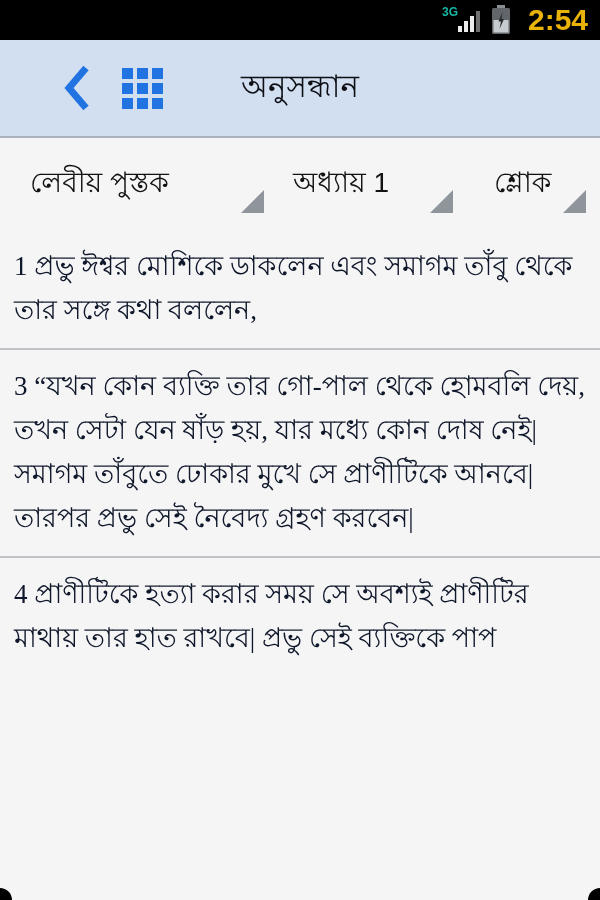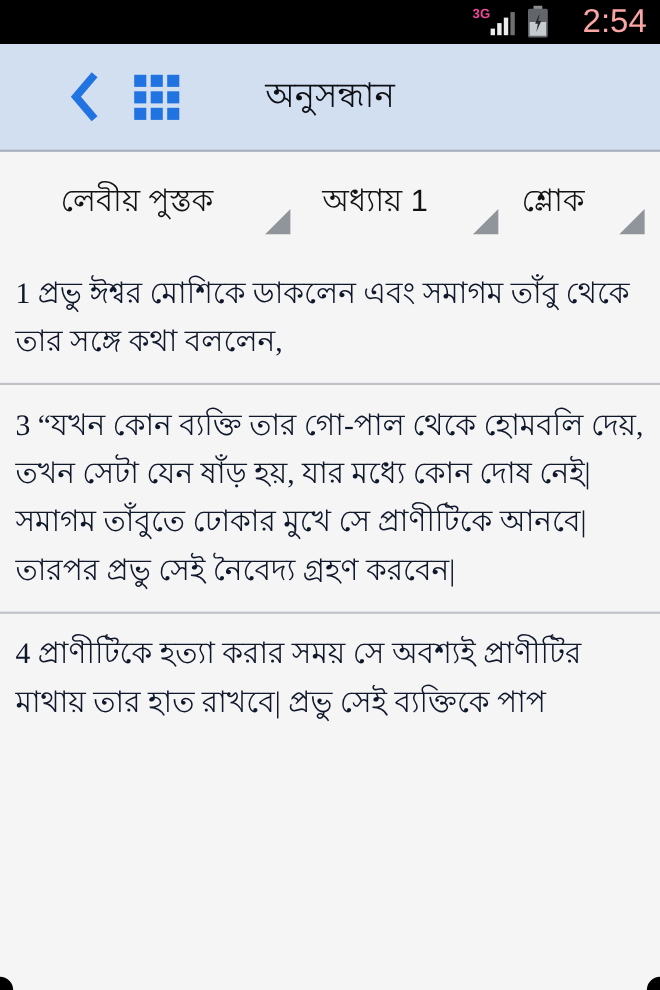--- a/index.html
+++ b/index.html
@@ -9,30 +9,30 @@
     font-family:"Liberation Sans","DejaVu Sans",sans-serif;
   }
   
   .status-bar{
     height:40px;background:#000000;display:flex;align-items:center;
     justify-content:flex-end;gap:10px;padding-right:12px;box-sizing:border-box;
   }
   .signal{position:relative;width:38px;height:28px;}
   .signal .net{
     position:absolute;left:0;top:-1px;font-size:12px;font-weight:bold;
-    color:#ec4899;letter-spacing:0;
+    color:#14b8a6;letter-spacing:0;
   }
   .signal .bars{position:absolute;right:0;bottom:2px;display:flex;align-items:flex-end;gap:2px;}
   .signal .bars i{display:block;width:4px;background:#ececec;}
   .signal .bars i:nth-child(1){height:6px;}
   .signal .bars i:nth-child(2){height:11px;}
   .signal .bars i:nth-child(3){height:16px;}
   .signal .bars i:nth-child(4){height:21px;background:#6f6f6f;}
   .battery{width:22px;height:30px;}
-  .time{font-size:30px;color:#fca5a5;line-height:1;margin-left:20px;}
+  .time{font-size:30px;color:#eab308;line-height:1;margin-left:6px;font-weight:bold;}
   
   .app-bar{
     position:relative;height:98px;background:#d2dff1;
     border-bottom:2px solid #a9b1bc;box-sizing:border-box;
     display:flex;align-items:center;padding-left:62px;gap:28px;
   }
   .back-btn{width:32px;height:50px;display:flex;align-items:center;cursor:pointer;}
   .grid-btn{
     display:grid;grid-template-columns:repeat(3,11px);grid-template-rows:repeat(3,11px);
     gap:4px;cursor:pointer;
@@ -42,27 +42,27 @@
     position:absolute;left:0;right:0;top:0;bottom:0;
     display:flex;align-items:center;justify-content:center;
     font-size:31px;color:#0e0f14;pointer-events:none;
   }
   
   .selector-row{
     height:92px;display:flex;align-items:center;justify-content:space-between;
     padding:0 14px;box-sizing:border-box;
   }
   .spinner{display:flex;align-items:center;justify-content:space-between;height:62px;cursor:pointer;}
-  .spinner .label{font-size:28px;color:#121212;white-space:nowrap;}
+  .spinner .label{font-size:28px;color:#121212;white-space:nowrap;margin-left:20px;}
   .spinner .tri{
     width:0;height:0;border-left:23px solid transparent;
     border-bottom:23px solid #8f959b;align-self:flex-end;margin-bottom:2px;
   }
   .spinner.book{width:250px;}
-  .spinner.book .label{margin-left:41px;}
+  .spinner.book .label{margin-left:16px;}
   .spinner.chapter{width:168px;gap:40px;}
   .spinner.chapter .label{margin-left:8px;}
   .spinner.verse{width:112px;}
   
   .verse-list{background:transparent;}
   .verse-item{
     padding:14px 14px 16px 14px;
     border-bottom:2px solid #bfc2c6;
   }
   .verse-item:last-child{border-bottom:none;}

